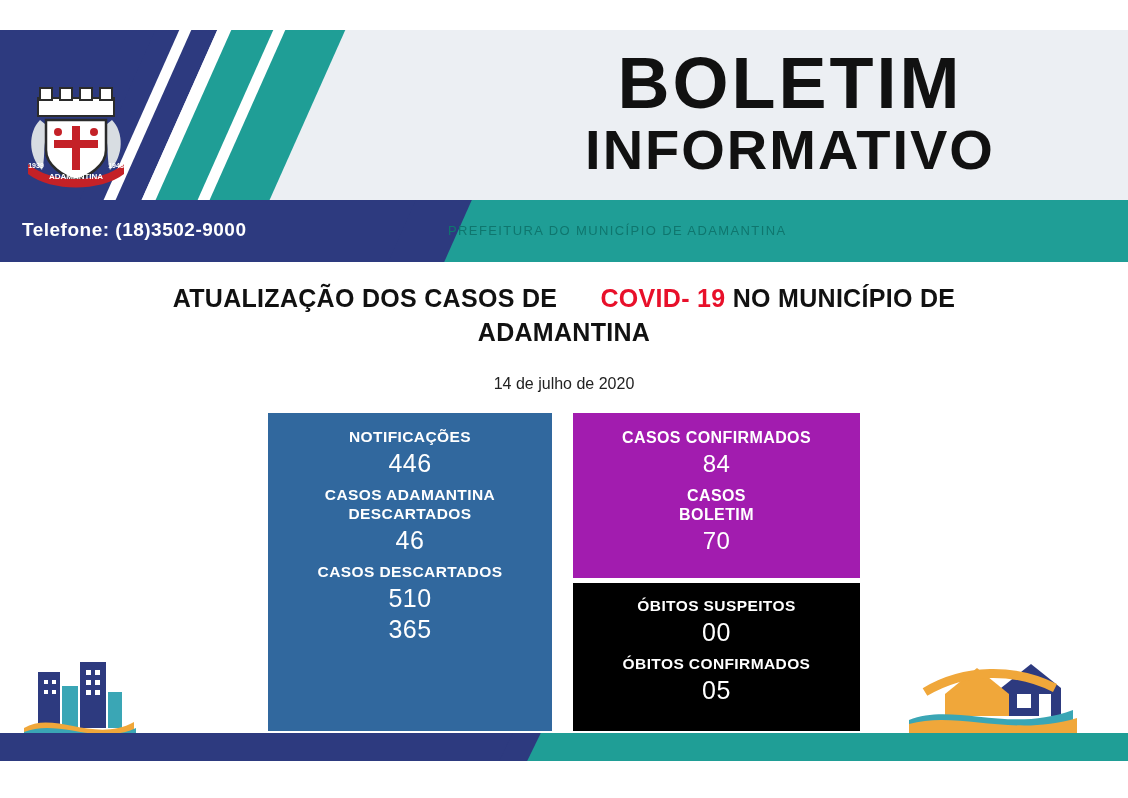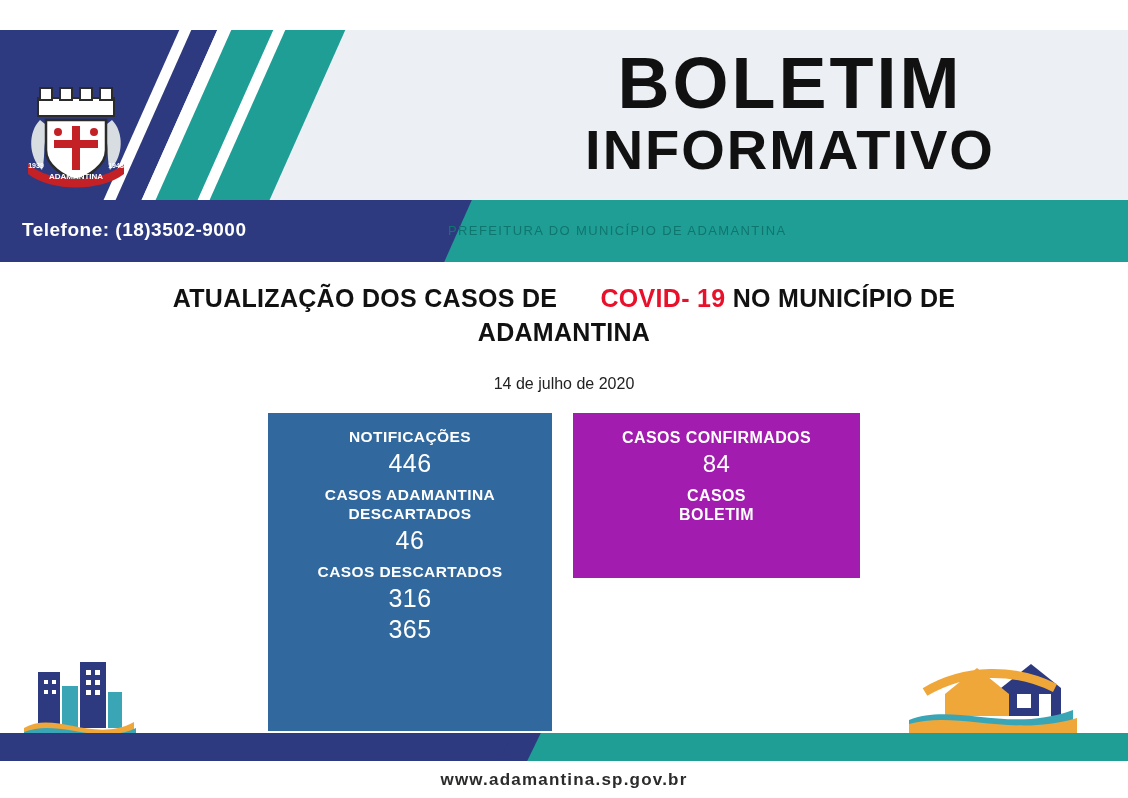--- a/index.html
+++ b/index.html
@@ -307,35 +307,43 @@
     <div class="stat-label first">NOTIFICAÇÕES</div>
     <div class="stat-value">446</div>
 
     <div class="stat-label">
       <span>CASOS ADAMANTINA</span><br>
       <span>DESCARTADOS</span>
     </div>
     <div class="stat-value">46</div>
 
     <div class="stat-label">CASOS DESCARTADOS</div>
-    <div class="stat-value">316</div>
+    <div class="stat-value">510</div>
 
     <div class="stat-value">365</div>
   </div>
 
   <div class="card card-red">
     <div class="stat-label first">CASOS CONFIRMADOS</div>
     <div class="stat-value">84</div>
 
     <div class="stat-label">
       <span>CASOS</span><br>
       <span>BOLETIM</span>
     </div>
-  </div>
-
+    <div class="stat-value">70</div>
+  </div>
+
+  <div class="card card-black">
+    <div class="stat-label first">ÓBITOS SUSPEITOS</div>
+    <div class="stat-value">00</div>
+
+    <div class="stat-label">ÓBITOS CONFIRMADOS</div>
+    <div class="stat-value">05</div>
+  </div>
 
   <svg class="city-left" viewBox="0 0 190 86">
     <rect x="14" y="24" width="22" height="56" fill="#2d3a7f"></rect>
     <rect x="38" y="38" width="16" height="42" fill="#3aa6b5"></rect>
     <rect x="56" y="14" width="26" height="66" fill="#2d3a7f"></rect>
     <rect x="84" y="44" width="14" height="36" fill="#3aa6b5"></rect>
     <rect x="62" y="22" width="5" height="5" fill="#ffffff"></rect>
     <rect x="71" y="22" width="5" height="5" fill="#ffffff"></rect>
     <rect x="62" y="32" width="5" height="5" fill="#ffffff"></rect>
     <rect x="71" y="32" width="5" height="5" fill="#ffffff"></rect>
@@ -355,15 +363,14 @@
     <path d="M20 34 C60 10 110 10 150 30" stroke="#f0a73a" stroke-width="9" fill="none"></path>
     <rect x="112" y="36" width="14" height="14" fill="#ffffff"></rect>
     <rect x="134" y="36" width="12" height="22" fill="#ffffff"></rect>
     <path d="M4 62 C48 44 104 76 168 52 L168 70 L4 70 Z" fill="#3aa6b5"></path>
     <path d="M4 66 C52 52 108 80 172 60 L172 76 L4 76 Z" fill="#f0a73a"></path>
   </svg>
 
   <div class="footer-bar"></div>
   <div class="footer-bar-blue"></div>
   <div class="footer-white"></div>
-  <div class="site">www.adamantina.sp.gov.br</div>
 
 </div>
 
 </body></html>

